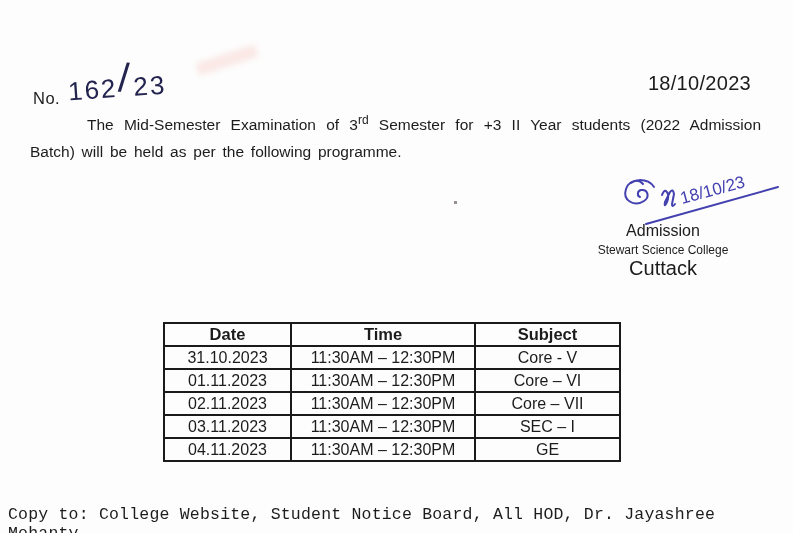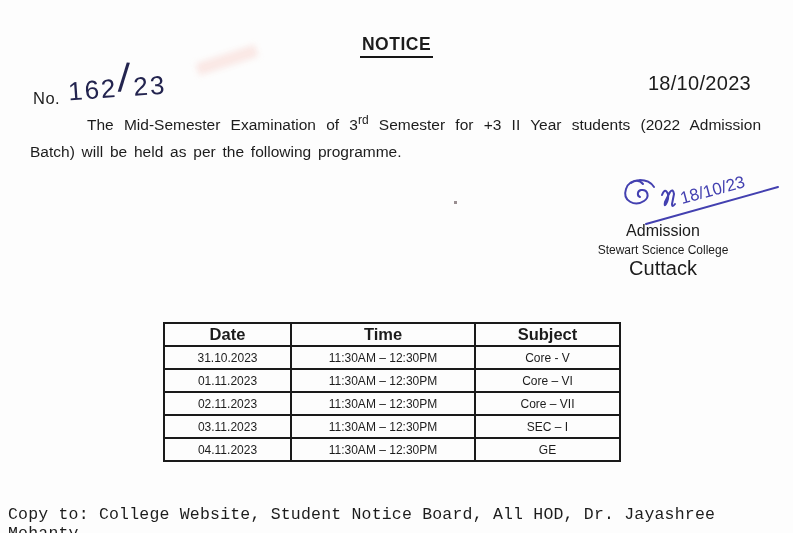--- a/index.html
+++ b/index.html
@@ -134,21 +134,21 @@
     padding: 0;
     height: 21px;
     overflow: hidden;
     white-space: nowrap;
   }
   .sched th {
     font-size: 16.5px;
     font-weight: 700;
   }
   .sched td {
-    font-size: 12px;
+    font-size: 16px;
     font-weight: 400;
   }
   .col-date { width: 125px; }
   .col-time { width: 182px; }
   .col-subj { width: 143px; border-radius: 7px; }
 
   
   .copy-line {
     position: absolute;
     left: 8px;
@@ -179,23 +179,20 @@
   }
 </style>
 </head>
 <body>
 
 <div class="page">
 
   <div class="smudge"></div>
   <div class="spot"></div>
 
-  <div class="title-wrap">
-    <span class="title">NOTICE</span>
-  </div>
 
   <div class="ref">
     <span class="ref-label">No.</span><span class="hw-number"><span>162</span><span class="slash">/</span><span>23</span></span>
   </div>
 
   <div class="issue-date">18/10/2023</div>
 
   <p class="body-par"><span>The Mid-Semester Examination of 3</span><sup>rd</sup><span> Semester for +3 II Year students (2022 Admission Batch) will be held as per the following programme.</span></p>
 
   <div class="sig-block">

